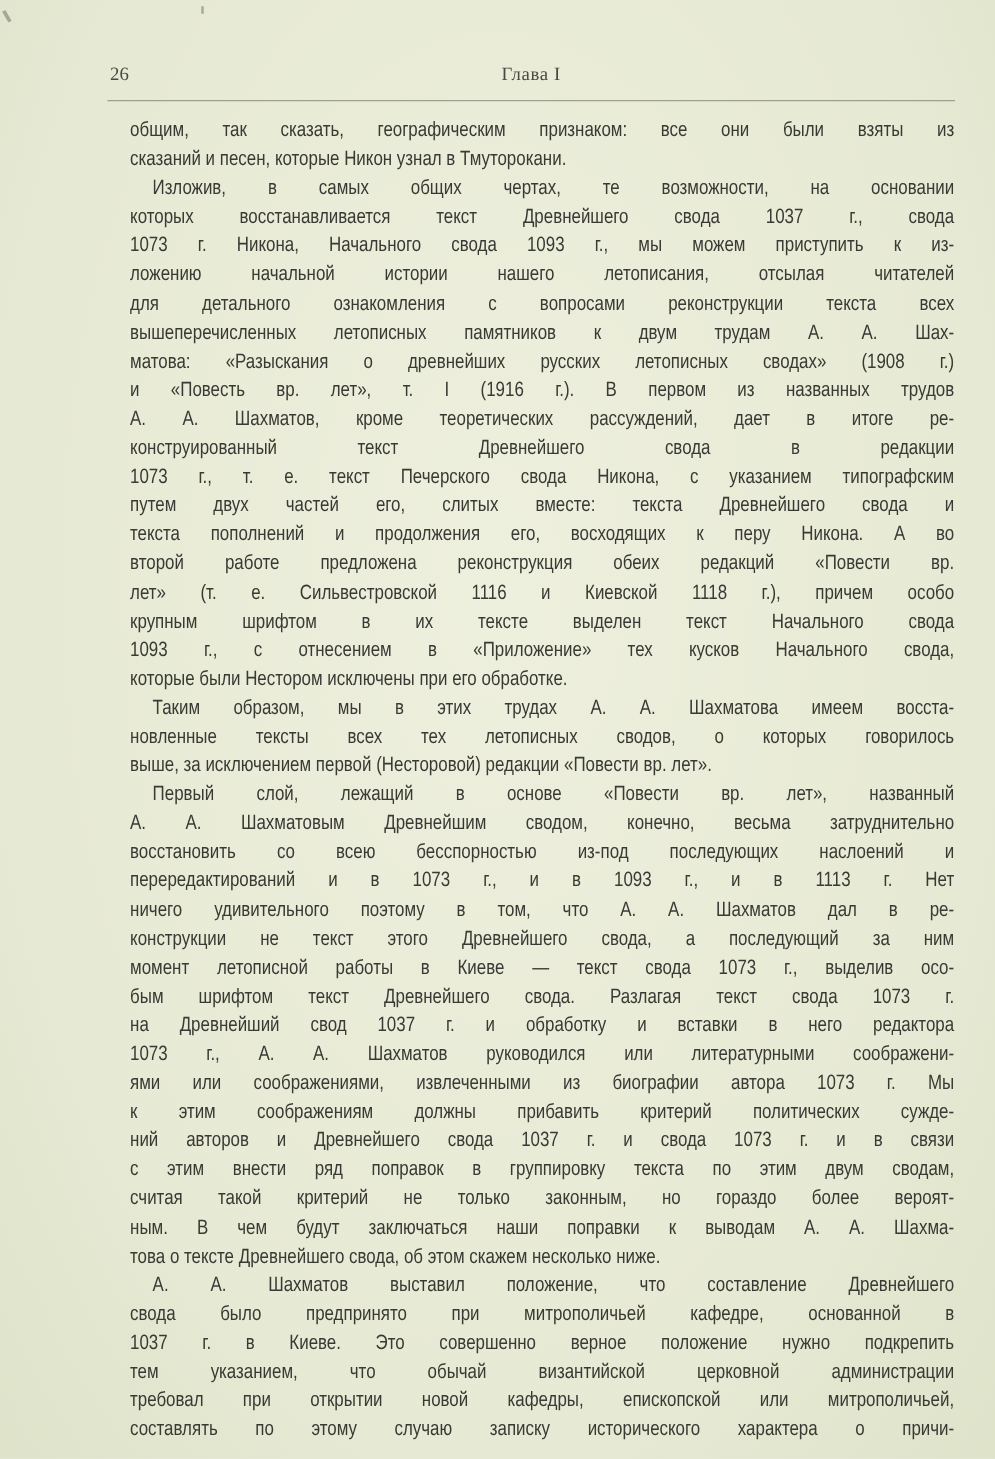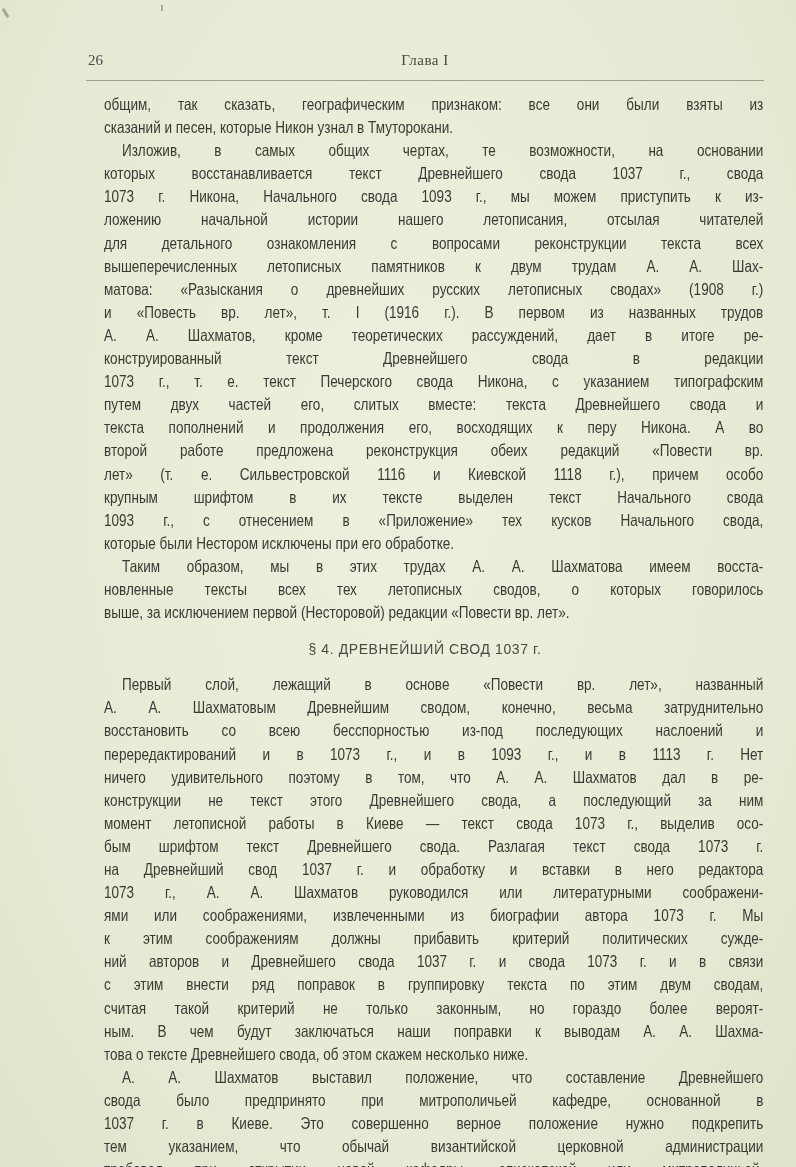--- a/index.html
+++ b/index.html
@@ -126,21 +126,20 @@
           <span class="line">крупным шрифтом в их тексте выделен текст Начального свода</span>
           <span class="line">1093 г., с отнесением в «Приложение» тех кусков Начального свода,</span>
           <span class="line last">которые были Нестором исключены при его обработке.</span>
         </div>
         <div class="para">
           <span class="line indent">Таким образом, мы в этих трудах А. А. Шахматова имеем восста-</span>
           <span class="line">новленные тексты всех тех летописных сводов, о которых говорилось</span>
           <span class="line last">выше, за исключением первой (Несторовой) редакции «Повести вр. лет».</span>
         </div>
       </div>
-    <div class="section-heading">§ 4. ДРЕВНЕЙШИЙ СВОД 1037 г.</div>
     <div class="lines-wrap" id="section-body">
         <div class="para">
           <span class="line indent">Первый слой, лежащий в основе «Повести вр. лет», названный</span>
           <span class="line">А. А. Шахматовым Древнейшим сводом, конечно, весьма затруднительно</span>
           <span class="line">восстановить со всею бесспорностью из-под последующих наслоений и</span>
           <span class="line">перередактирований и в 1073 г., и в 1093 г., и в 1113 г. Нет</span>
           <span class="line">ничего удивительного поэтому в том, что А. А. Шахматов дал в ре-</span>
           <span class="line">конструкции не текст этого Древнейшего свода, а последующий за ним</span>
           <span class="line">момент летописной работы в Киеве — текст свода 1073 г., выделив осо-</span>
           <span class="line">бым шрифтом текст Древнейшего свода. Разлагая текст свода 1073 г.</span>

